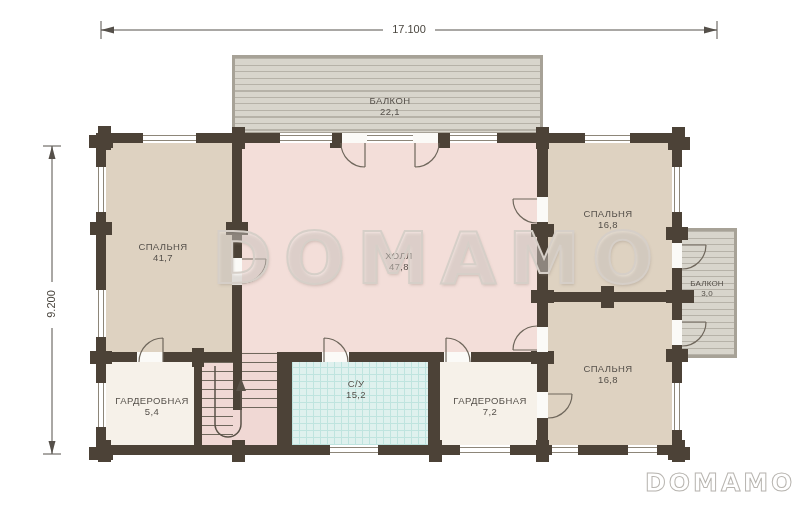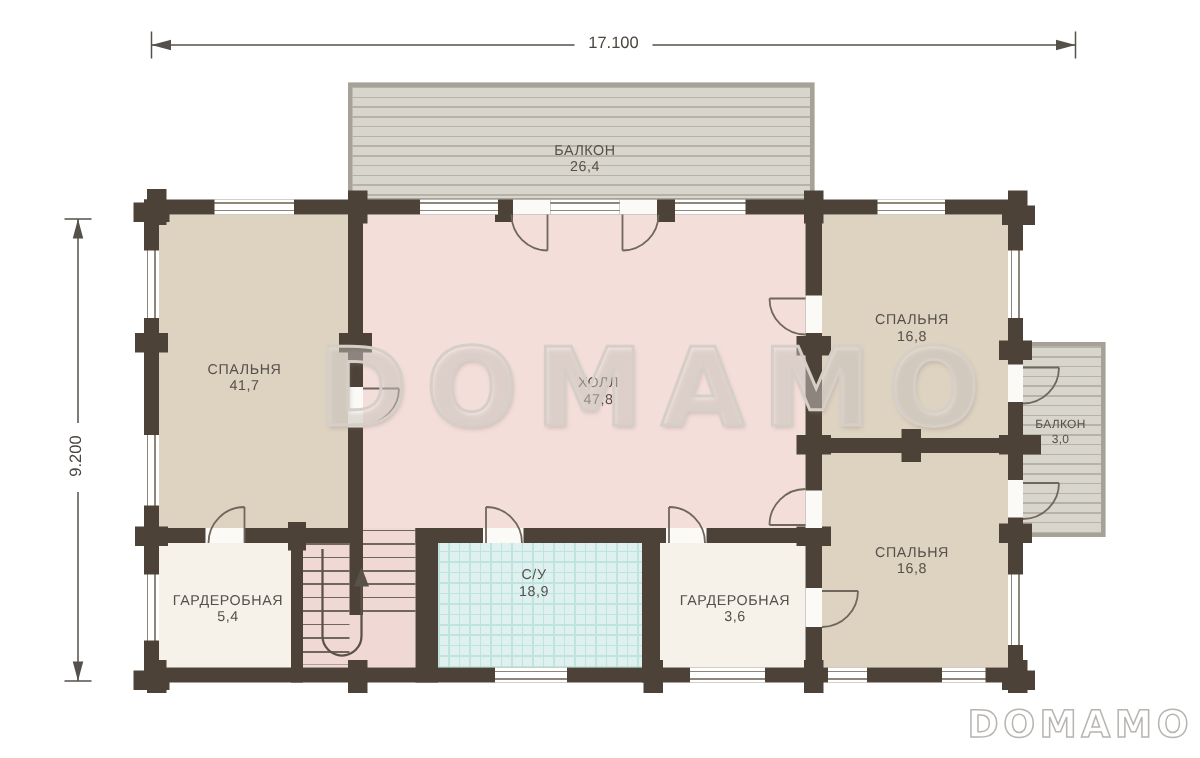--- a/index.html
+++ b/index.html
@@ -151,21 +151,21 @@
       <polygon points="52,146 48.5,159 55.5,159"></polygon>
       <polygon points="52,454 48.5,441 55.5,441"></polygon>
     </g>
   </svg>
 
   <div class="dim-label" style="left:409px;top:29px;">17.100</div>
   <div class="dim-label vert" style="left:51px;top:304px;">9.200</div>
 
   <div class="lbl" style="left:390px;top:106px;">
     <div>БАЛКОН</div>
-    <div>26,4</div>
+    <div>22,1</div>
   </div>
   <div class="lbl" style="left:163px;top:252px;">
     <div>СПАЛЬНЯ</div>
     <div>41,7</div>
   </div>
   <div class="lbl" style="left:399px;top:261px;">
     <div>ХОЛЛ</div>
     <div>47,8</div>
   </div>
   <div class="lbl" style="left:608px;top:219px;">
@@ -179,23 +179,23 @@
   <div class="lbl" style="left:608px;top:374px;">
     <div>СПАЛЬНЯ</div>
     <div>16,8</div>
   </div>
   <div class="lbl" style="left:152px;top:406px;">
     <div>ГАРДЕРОБНАЯ</div>
     <div>5,4</div>
   </div>
   <div class="lbl" style="left:356px;top:389px;">
     <div>С/У</div>
-    <div>18,9</div>
+    <div>15,2</div>
   </div>
   <div class="lbl" style="left:490px;top:406px;">
     <div>ГАРДЕРОБНАЯ</div>
-    <div>3,6</div>
+    <div>7,2</div>
   </div>
 
   <div class="wm wm-center">DOMAMO</div>
   <div class="wm wm-corner">DOMAMO</div>
 
 </div>
 
 </body></html>

